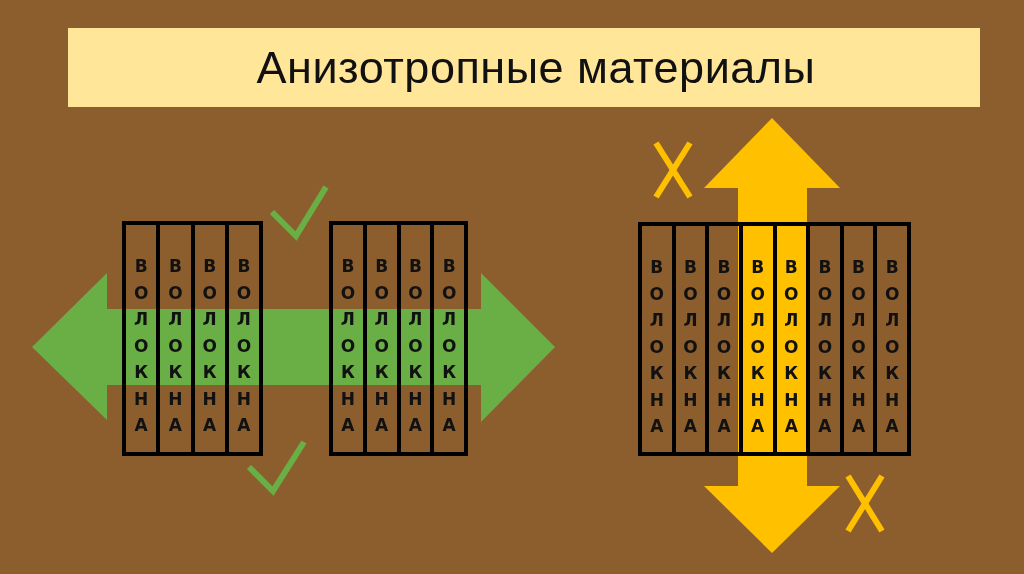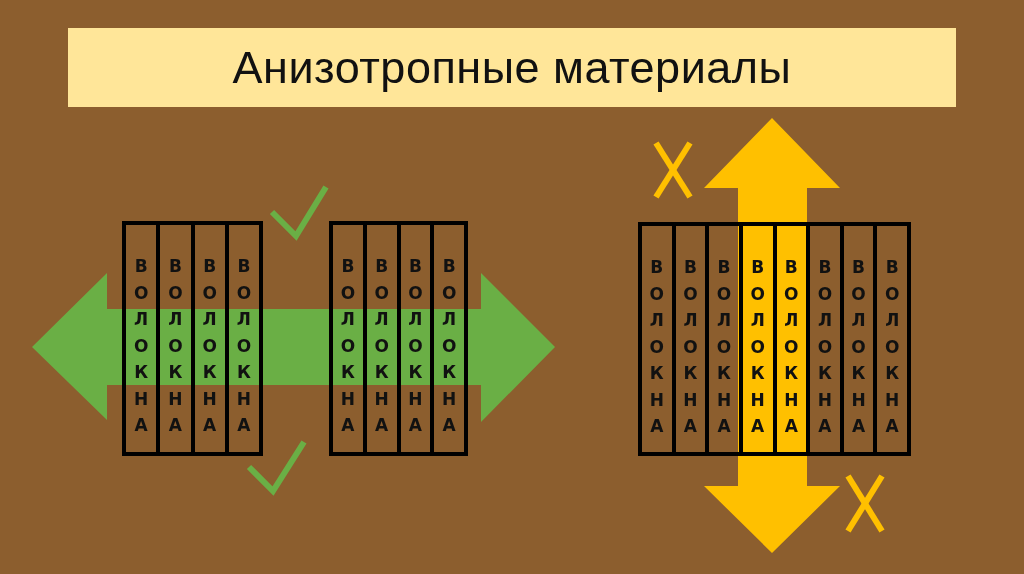--- a/index.html
+++ b/index.html
@@ -4,21 +4,21 @@
 <style>
   html, body { margin: 0; padding: 0; }
   body {
     width: 1024px; height: 574px; overflow: hidden;
     background: #8C5E2E; position: relative;
     font-family: "Liberation Sans", "DejaVu Sans", sans-serif;
   }
   .title-bar {
     position: absolute; left: 68px; top: 28px; width: 888px; height: 79px;
     background: #FFE699;
-    display: flex; align-items: center; justify-content: center;
+    display: flex; align-items: center; justify-content: center; padding-left: 24px;
   }
   .title-text {
     font-size: 45px; color: #111; font-weight: normal; letter-spacing: 0.5px;
   }
   svg.art { position: absolute; left: 0; top: 0; }
   .fiber-box {
     position: absolute; display: flex;
     border: 4px solid #000; box-sizing: border-box;
   }
   .fiber {

